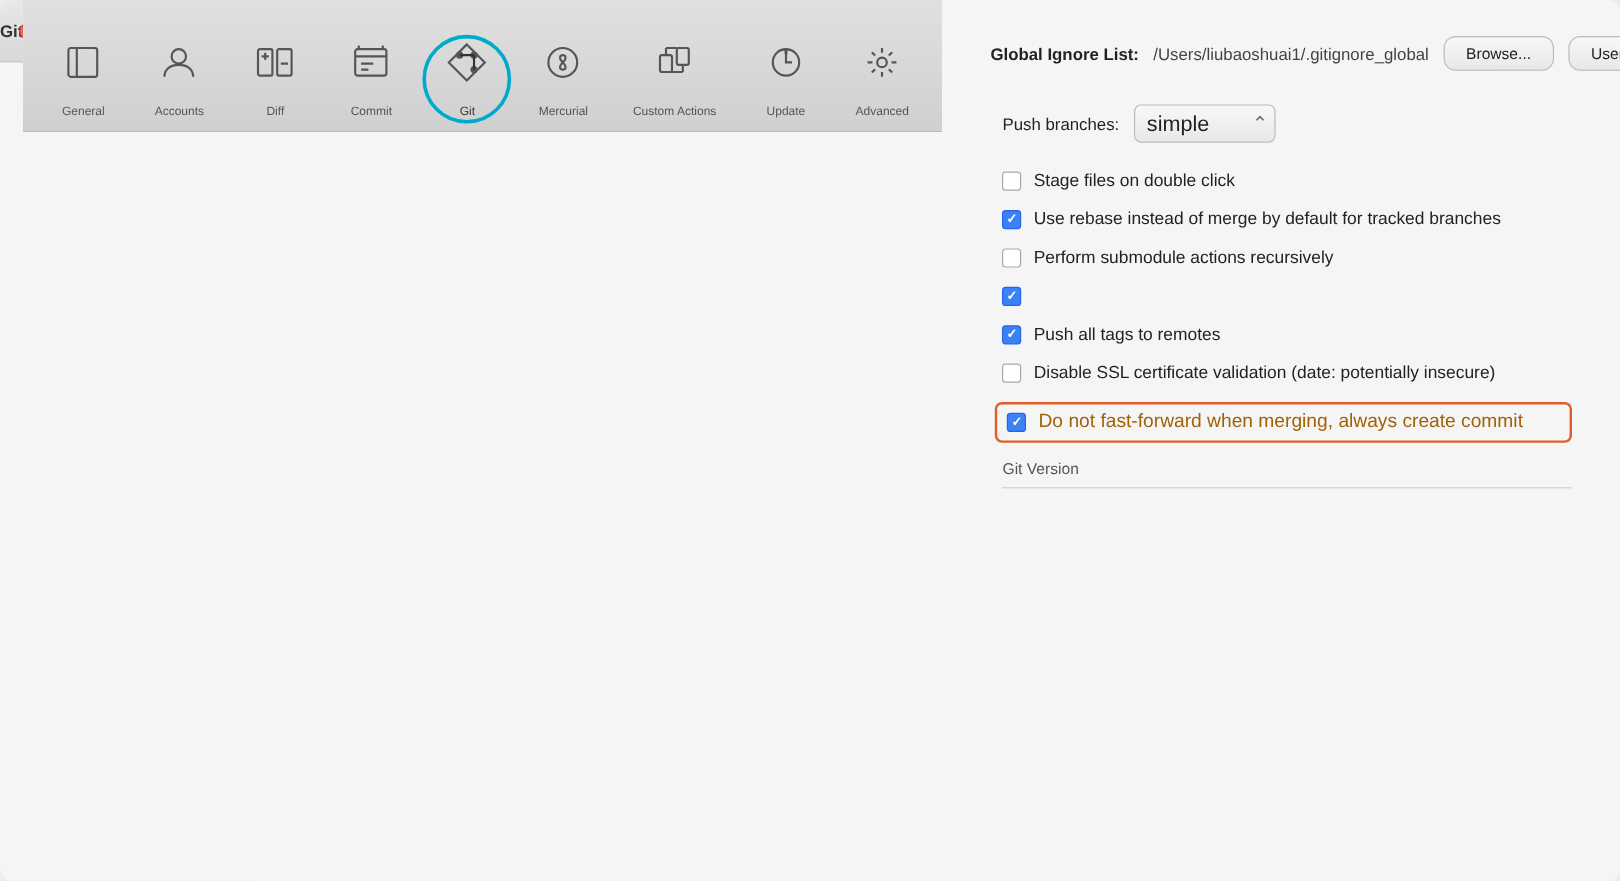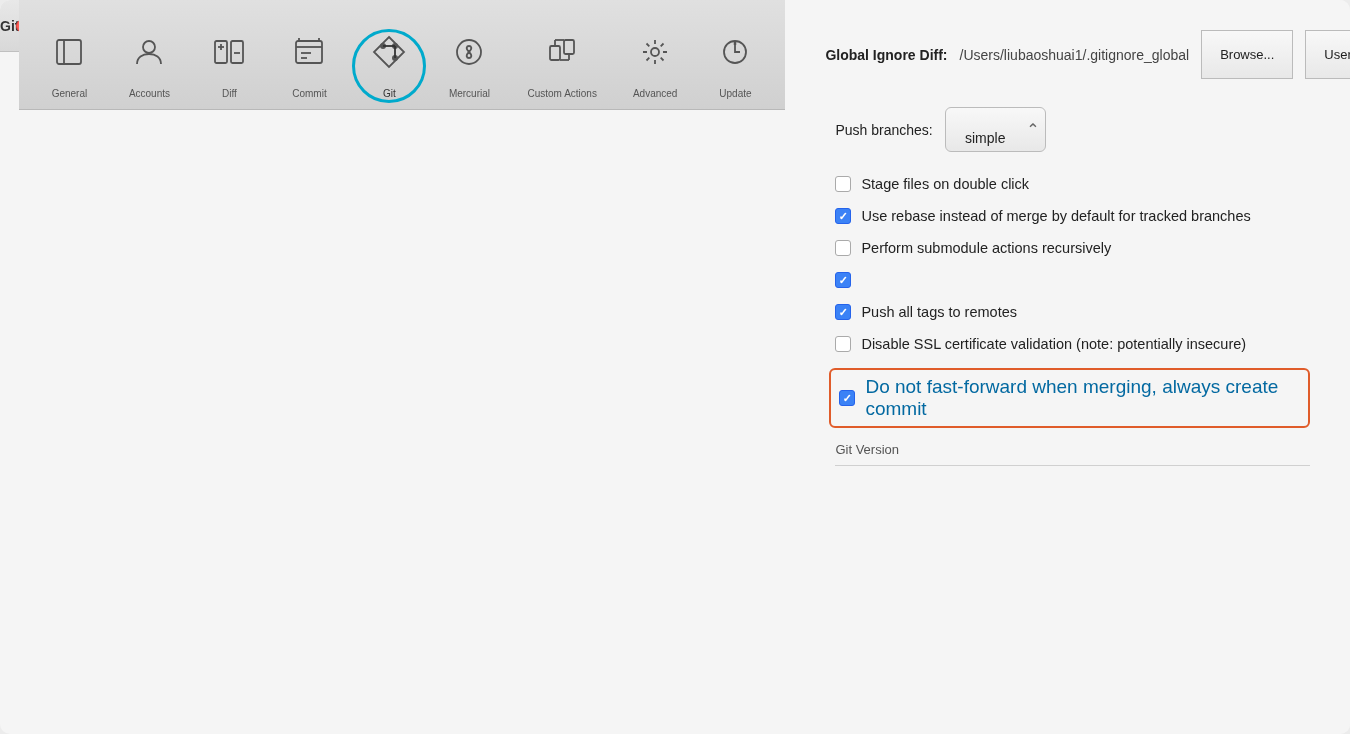--- a/index.html
+++ b/index.html
@@ -146,22 +146,22 @@
 
     .ignore-list-path {
       font-size: 14px;
       color: #444;
       flex: 1;
     }
 
     .btn {
       background: linear-gradient(to bottom, #f8f8f8, #e8e8e8);
       border: 1px solid #bbb;
-      border-radius: 0;
-      padding: 16px 18px;
+      border-radius: 10px;
+      padding: 6px 18px;
       font-size: 13px;
       color: #222;
       cursor: pointer;
       white-space: nowrap;
     }
 
     
     .push-branches-row {
       display: flex;
       align-items: center;
@@ -179,27 +179,26 @@
     .select-wrapper {
       position: relative;
       display: inline-flex;
       align-items: center;
     }
 
     .select-control {
       background: linear-gradient(to bottom, #f8f8f8, #e8e8e8);
       border: 1px solid #bbb;
       border-radius: 6px;
-      padding: 22px 30px 5px 10px;
-      font-size: 14px;
+      padding: 5px 30px 5px 10px;
+      font-size: 18px;
       color: #222;
       appearance: none;
       cursor: pointer;
       min-width: 100px;
-      text-align: center;
     }
 
     .select-arrow {
       position: absolute;
       right: 6px;
       pointer-events: none;
       color: #666;
       font-size: 16px;
     }
 
@@ -251,22 +250,22 @@
       padding: 6px 8px 6px 0;
       margin-bottom: 14px;
       margin-left: 4px;
       display: flex;
       align-items: center;
       gap: 10px;
       background: #f5f5f5;
     }
 
     .highlighted-row label {
-      font-size: 19px;
-      color: #0369a1;
+      font-size: 16px;
+      color: #a16207;
       cursor: pointer;
     }
 
     
     .git-version-label {
       font-size: 13px;
       color: #555;
       margin-top: 10px;
       margin-left: 10px;
       padding-bottom: 8px;
@@ -375,48 +374,48 @@
           <rect x="20" y="6" width="10" height="14" rx="1.5"></rect>
           <line x1="11" y1="12" x2="11" y2="6"></line>
           <line x1="11" y1="6" x2="20" y2="6"></line>
           <line x1="25" y1="20" x2="25" y2="26"></line>
           <line x1="25" y1="26" x2="16" y2="26"></line>
         </svg>
       </div>
       <span>Custom Actions</span>
     </div>
 
-    <div class="tab-item advanced-tab">
-      <div class="tab-icon">
-        <svg width="36" height="36" viewBox="0 0 36 36" fill="none" stroke="#555" stroke-width="1.8">
-          <circle cx="18" cy="18" r="4"></circle>
-          <path d="M18 6v4M18 26v4M6 18h4M26 18h4M9.5 9.5l2.8 2.8M23.7 23.7l2.8 2.8M9.5 26.5l2.8-2.8M23.7 12.3l2.8-2.8"></path>
-        </svg>
-      </div>
-      <span>Advanced</span>
-    </div>
-
     <div class="tab-item">
       <div class="tab-icon">
         <svg width="36" height="36" viewBox="0 0 36 36" fill="none" stroke="#555" stroke-width="1.8">
           <circle cx="18" cy="18" r="11"></circle>
           <polyline points="18,11 18,18 23,18"></polyline>
           <path d="M18 7 L18 11" stroke="#555" stroke-width="2.5"></path>
           <path d="M14 8 L18 7 L22 8" fill="#555" stroke="none"></path>
         </svg>
       </div>
       <span>Update</span>
     </div>
 
+    <div class="tab-item advanced-tab">
+      <div class="tab-icon">
+        <svg width="36" height="36" viewBox="0 0 36 36" fill="none" stroke="#555" stroke-width="1.8">
+          <circle cx="18" cy="18" r="4"></circle>
+          <path d="M18 6v4M18 26v4M6 18h4M26 18h4M9.5 9.5l2.8 2.8M23.7 23.7l2.8 2.8M9.5 26.5l2.8-2.8M23.7 12.3l2.8-2.8"></path>
+        </svg>
+      </div>
+      <span>Advanced</span>
+    </div>
+
   </div>
 
   <div class="main-content">
 
     <div class="ignore-list-row">
-      <span class="ignore-list-label">Global Ignore Diff:</span>
+      <span class="ignore-list-label">Global Ignore List:</span>
       <span class="ignore-list-path">/Users/liubaoshuai1/.gitignore_global</span>
       <button class="btn">Browse...</button>
       <button class="btn">Users File</button>
     </div>
 
     <div class="push-branches-row">
       <span class="push-branches-label">Push branches:</span>
       <div class="select-wrapper">
         <select class="select-control">
           <option>simple</option>
@@ -448,21 +447,21 @@
       <div class="cb checked"></div>
     </div>
 
     <div class="checkbox-item">
       <div class="cb checked"></div>
       <label>Push all tags to remotes</label>
     </div>
 
     <div class="checkbox-item">
       <div class="cb"></div>
-      <label>Disable SSL certificate validation (note: potentially insecure)</label>
+      <label>Disable SSL certificate validation (date: potentially insecure)</label>
     </div>
 
     <div class="highlighted-row">
       <div class="cb checked" style="margin-left:8px;"></div>
       <label>Do not fast-forward when merging, always create commit</label>
     </div>
 
 
     <div class="git-version-label">
       <span>Git Version</span>

